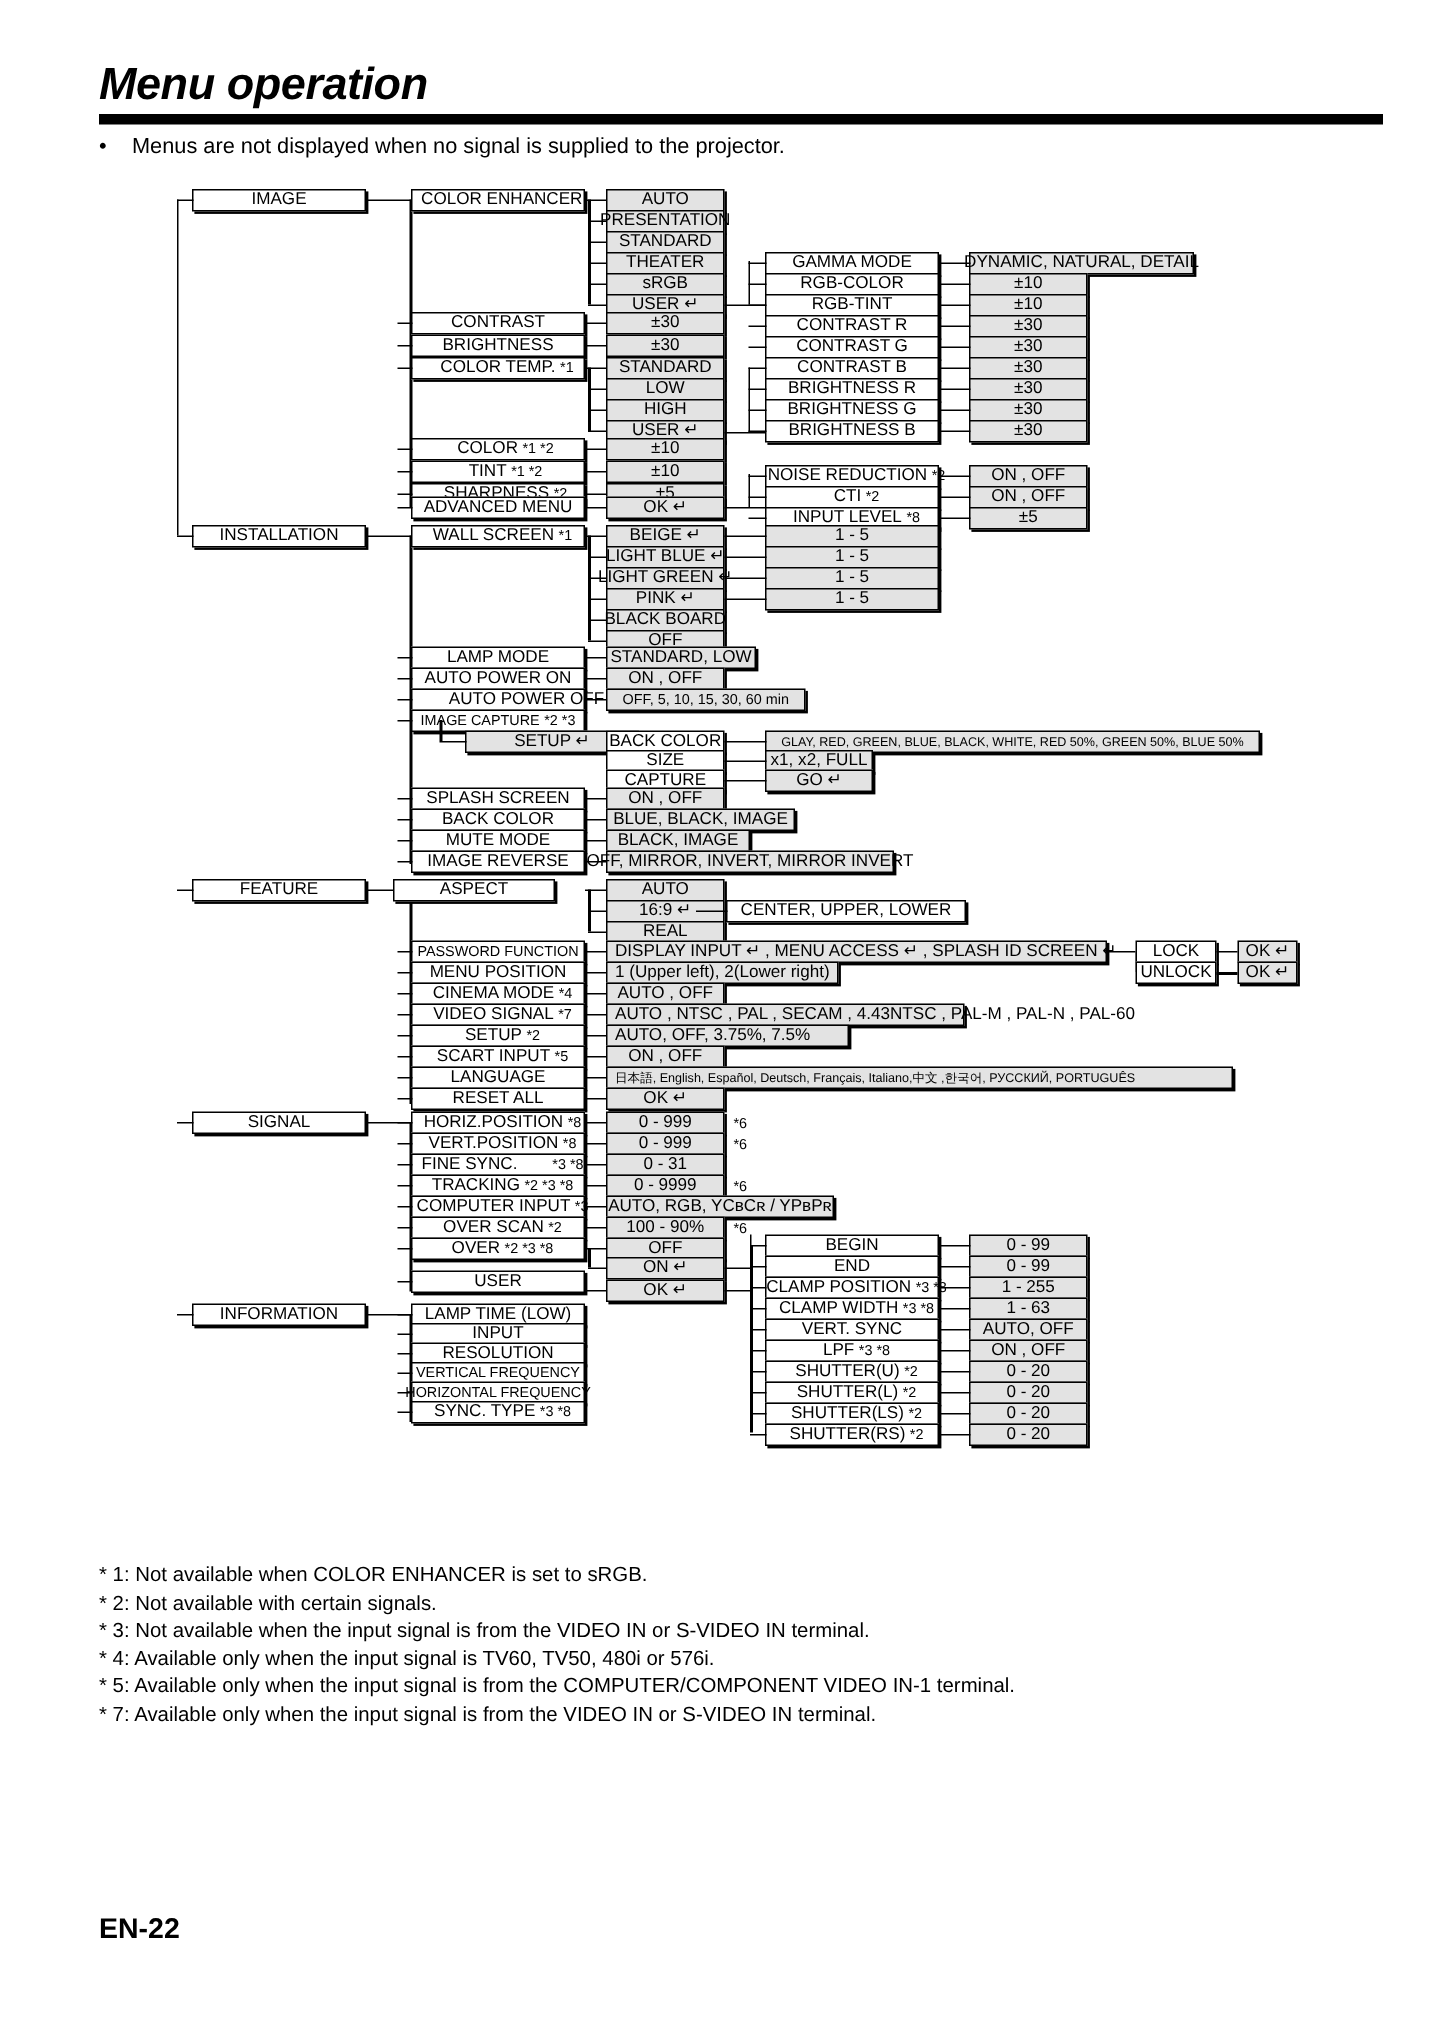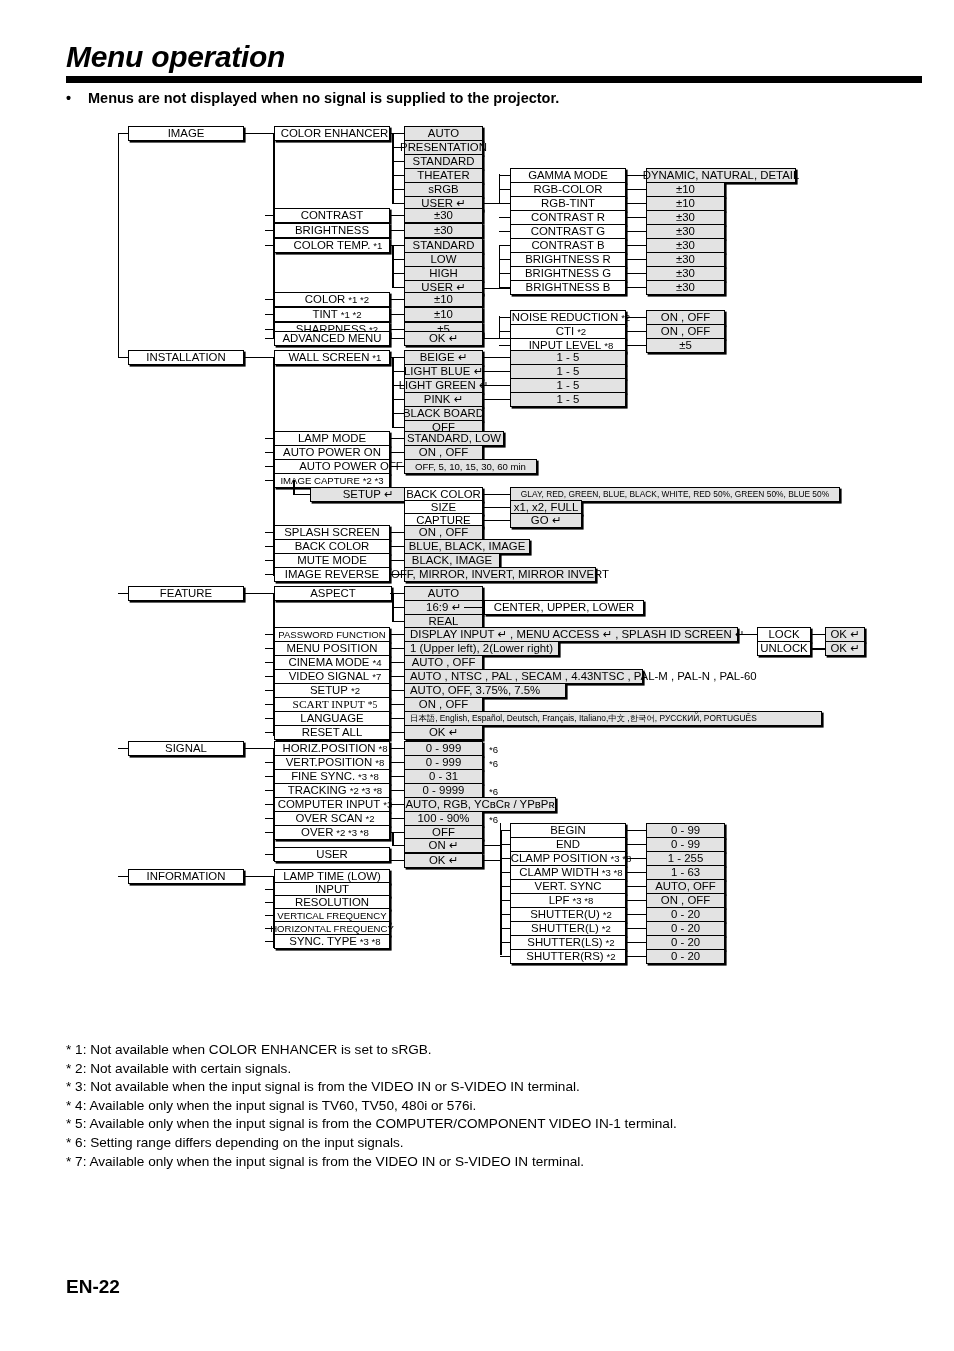--- a/index.html
+++ b/index.html
@@ -13,21 +13,21 @@
   
   #page-title{
     position:absolute;left:66px;top:40px;
     font-size:30px;font-weight:bold;font-style:italic;
     letter-spacing:-0.3px;
   }
   #title-rule{
     position:absolute;left:66px;top:76px;width:856px;height:7px;background:#000;
   }
   #intro-bullet{
-    position:absolute;left:66px;top:90px;font-size:14.5px;font-weight:bold;
+    position:absolute;left:66px;top:90px;font-size:14.5px;
   }
   #intro-bullet .dot{display:inline-block;width:22px;}
 
   
   #notes{position:absolute;left:66px;top:1041px;font-size:13.6px;line-height:18.6px;}
   #notes div{white-space:nowrap;}
 
   #page-number{position:absolute;left:66px;top:1276px;font-size:19px;font-weight:bold;}
 
   
@@ -341,21 +341,21 @@
     <div class="bx shadow" style="left:274px;top:567px;width:116px;">IMAGE REVERSE</div>
     <div class="h" style="left:265px;top:574px;width:10px;"></div>
     <div class="bx sh shadow" style="left:404px;top:567px;width:192px;">OFF, MIRROR, INVERT, MIRROR INVERT</div>
     <div class="h" style="left:390px;top:574px;width:14px;"></div>
 
     <div class="bx shadow" style="left:128px;top:586px;width:116px;">FEATURE</div>
     <div class="h" style="left:118px;top:593px;width:11px;"></div>
     <div class="h" style="left:244px;top:593px;width:30px;"></div>
     <div class="v2" style="left:273px;top:593px;height:143px;"></div>
 
-    <div class="bx shadow" style="left:274px;top:586px;width:118px;">ASPECT</div>
+    <div class="bx shadow" style="left:262px;top:586px;width:108px;">ASPECT</div>
     <div class="h" style="left:390px;top:593px;width:14px;"></div>
     <div class="v2" style="left:392px;top:593px;height:28px;"></div>
     <div id="aspect-values">
         <div class="bx shadow sh" style="left: 404px; top: 586px; width: 79px;">AUTO</div>
         <div class="bx shadow sh" style="left: 404px; top: 600px; width: 79px;">16:9 ↵</div>
         <div class="h" style="left: 392px; top: 607px; width: 12px;"></div>
         <div class="bx shadow sh" style="left: 404px; top: 614px; width: 79px;">REAL</div>
         <div class="h" style="left: 392px; top: 621px; width: 12px;"></div>
       </div>
     <div class="bx shadow" style="left:484px;top:600px;width:160px;">CENTER, UPPER, LOWER</div>
@@ -403,21 +403,21 @@
     <div class="bx shadow" style="left:274px;top:683px;width:116px;">
       <span class="lbl" style="width:100%;justify-content:center;padding-left:6px;">
         <span>SETUP</span>
         <span class="ftn">*2</span>
       </span>
     </div>
     <div class="h" style="left:265px;top:690px;width:10px;"></div>
     <div class="bx sh shadow l" style="left:404px;top:683px;width:162px;">AUTO, OFF, 3.75%, 7.5%</div>
     <div class="h" style="left:390px;top:690px;width:14px;"></div>
 
-    <div class="bx shadow" style="left:274px;top:697px;width:116px;font-family:Liberation Serif, serif;">
+    <div class="bx shadow" style="left:274px;top:697px;width:116px;">
       <span class="lbl" style="width:100%;justify-content:center;padding-left:6px;">
         <span>SCART INPUT</span>
         <span class="ftn">*5</span>
       </span>
     </div>
     <div class="h" style="left:265px;top:704px;width:10px;"></div>
     <div class="bx sh shadow" style="left:404px;top:697px;width:79px;">ON , OFF</div>
     <div class="h" style="left:390px;top:704px;width:14px;"></div>
 
     <div class="bx shadow" style="left:274px;top:711px;width:116px;">LANGUAGE</div>
@@ -449,21 +449,21 @@
           <span class="lbl" style="width: 100%; justify-content: center; padding-left: 6px;">
             <span>VERT.POSITION</span>
             <span class="ftn">*8</span>
           </span>
         </div>
         <div class="h" style="left: 265px; top: 762px; width: 10px;"></div>
         <div class="bx shadow sh" style="left: 404px; top: 755px; width: 79px;">0 - 999</div>
         <div class="h" style="left: 390px; top: 762px; width: 14px;"></div>
         <div class="mk" style="left: 489px; top: 759px;">*6</div>
         <div class="bx shadow" style="left: 274px; top: 769px; width: 116px;">
-          <span class="lbl" style="width: 100%; justify-content: center; padding-left: 6px;">
+          <span class="lbl" style="width: 100%; justify-content: space-between; padding-left: 6px;">
             <span>FINE SYNC.</span>
             <span class="ftn">*3 *8</span>
           </span>
         </div>
         <div class="h" style="left: 265px; top: 776px; width: 10px;"></div>
         <div class="bx shadow sh" style="left: 404px; top: 769px; width: 79px;">0 - 31</div>
         <div class="h" style="left: 390px; top: 776px; width: 14px;"></div>
         <div class="bx shadow" style="left: 274px; top: 783px; width: 116px;">
           <span class="lbl" style="width: 100%; justify-content: center; padding-left: 6px;">
             <span>TRACKING</span>
@@ -621,18 +621,17 @@
       </div>
 
   </div>
 
   <div id="notes">
       <div>* 1: Not available when COLOR ENHANCER is set to sRGB.</div>
       <div>* 2: Not available with certain signals.</div>
       <div>* 3: Not available when the input signal is from the VIDEO IN or S-VIDEO IN terminal.</div>
       <div>* 4: Available only when the input signal is TV60, TV50, 480i or 576i.</div>
       <div>* 5: Available only when the input signal is from the COMPUTER/COMPONENT VIDEO IN-1 terminal.</div>
-      <div>* 6: Setting range differs depending on the input signals.</div>
       <div>* 7: Available only when the input signal is from the VIDEO IN or S-VIDEO IN terminal.</div>
     </div>
   <div id="page-number">EN-22</div>
 
 </div>
 
 </body></html>

